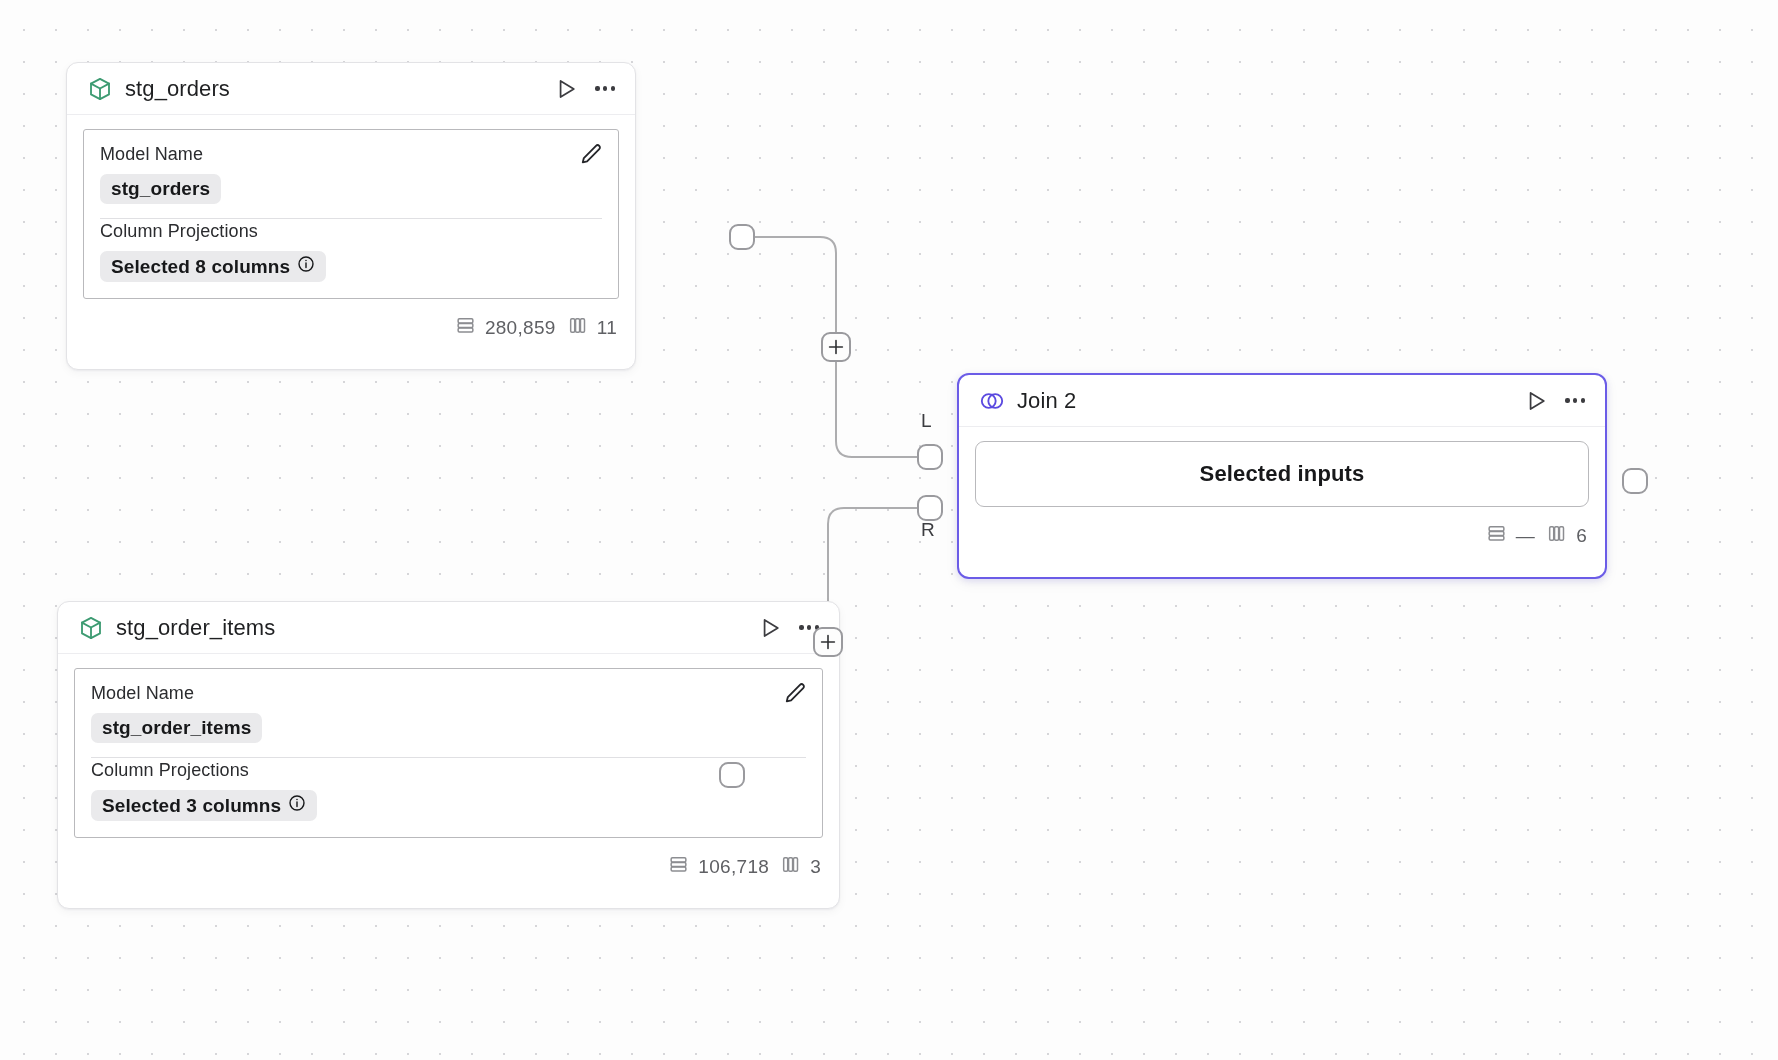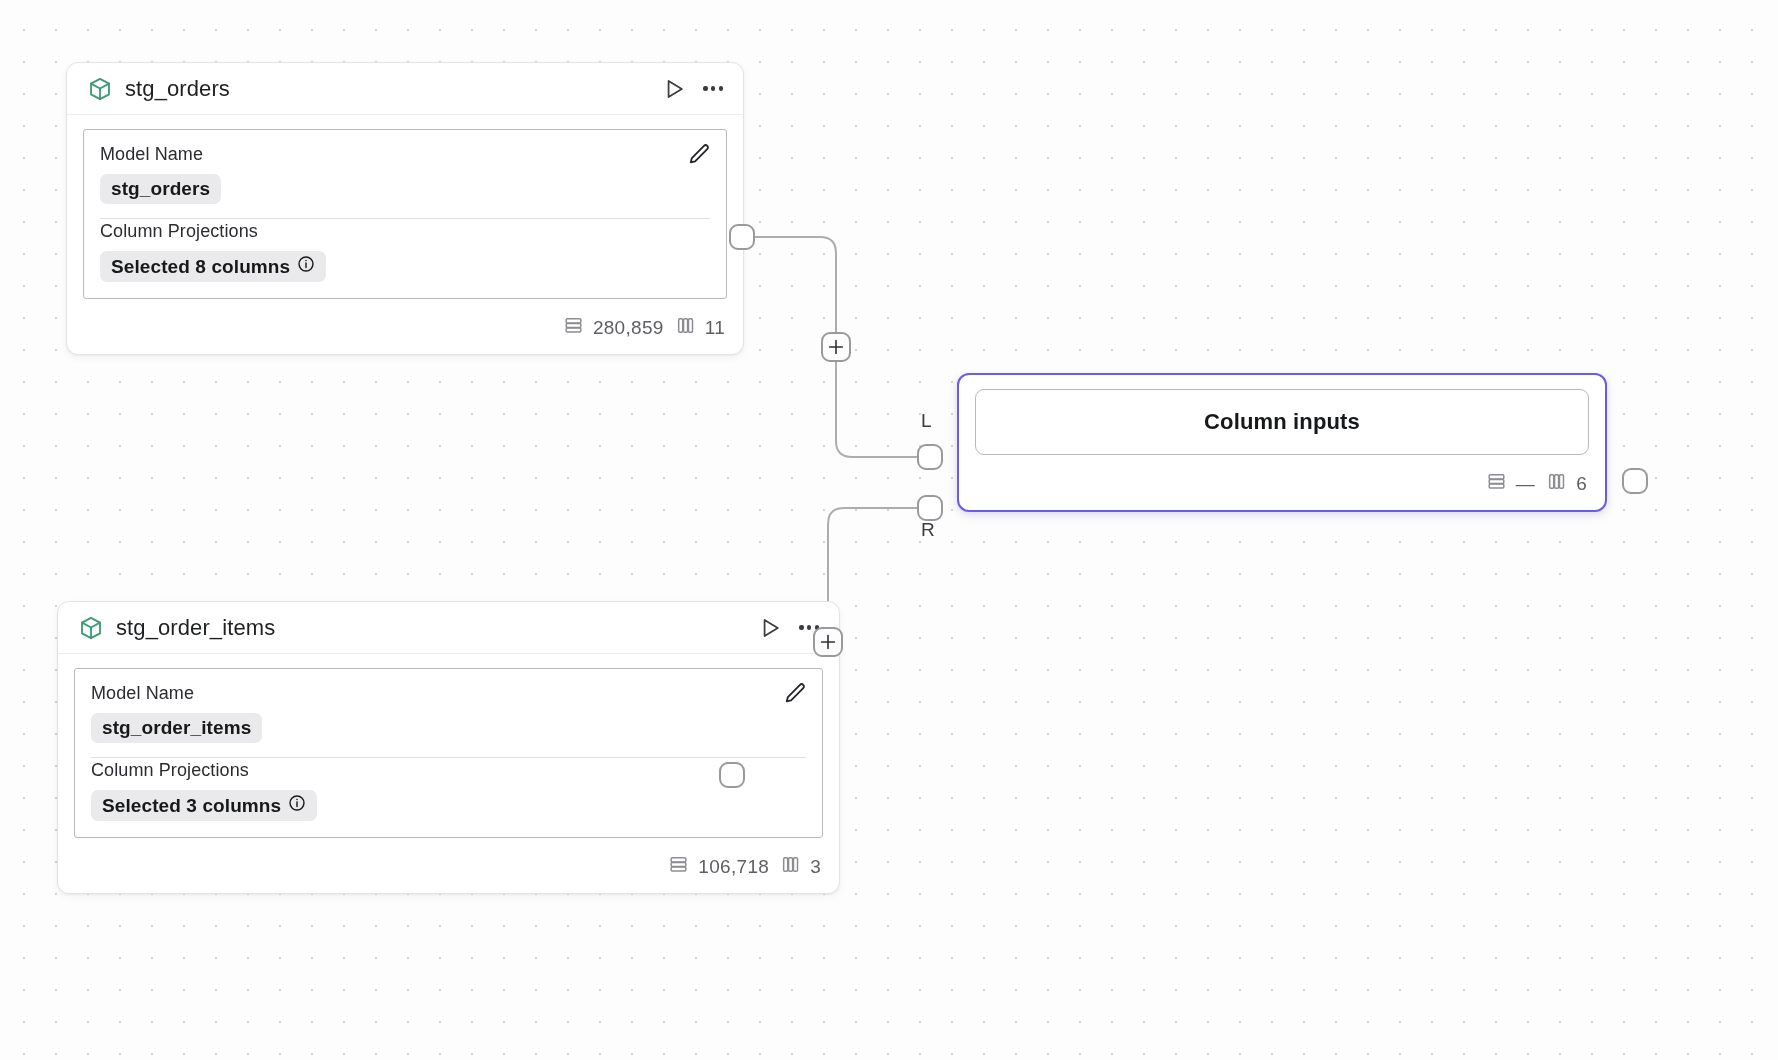--- a/index.html
+++ b/index.html
@@ -133,21 +133,21 @@
     position: absolute;
     top: -2px;
     right: -2px;
   }
 
   .node-footer {
     display: flex;
     align-items: center;
     justify-content: flex-end;
     gap: 11px;
-    padding: 6px 18px 13px 18px;
+    padding: 6px 18px 28px 18px;
     font-size: 19px;
     color: #65666a;
   }
   .stat {
     display: flex;
     align-items: center;
     gap: 9px;
   }
   .stat-val { color: #5f6064; letter-spacing: .3px; }
 
@@ -203,21 +203,21 @@
 
 <div id="canvas">
 
   <svg id="edges" viewBox="0 0 1778 1060" width="1778" height="1060">
 
     <path class="edge-path" d="M 754 237 H 820 Q 836 237 836 253 V 441 Q 836 457 852 457 H 917"></path>
 
     <path class="edge-path" d="M 744 775 H 812 Q 828 775 828 759 V 524 Q 828 508 844 508 H 917"></path>
   </svg>
 
-  <div class="node" style="left:66px; top:62px; width:678px;">
+  <div class="node" style="left:66px; top:62px; width:570px;">
     <div class="node-header">
       <span class="hdr-icon">
         <svg width="26" height="26" viewBox="0 0 24 24" fill="none" stroke="#3d9b72" stroke-width="1.7" stroke-linecap="round" stroke-linejoin="round">
           <path d="M12 2.6 20.3 7v10L12 21.4 3.7 17V7z"></path>
           <path d="M12 11.6 20.3 7"></path>
             <path d="M12 11.6 3.7 7"></path>
             <path d="M12 11.6V21.4"></path>
         </svg>
       </span>
       <span class="node-title">stg_orders</span>
@@ -366,22 +366,43 @@
           </svg>
         </span>
         <span class="stat-val">3</span>
       </span>
     </div>
   </div>
 
   <div class="port" style="left:719px; top:762px;"></div>
 
   <div class="node selected" style="left:957px; top:373px; width:650px;">
+    <div class="node-header">
+      <span class="hdr-icon">
+        <svg width="26" height="26" viewBox="0 0 24 24" fill="none" stroke="#5b4ae0" stroke-width="1.7">
+          <circle cx="9" cy="12" r="6.4"></circle>
+          <circle cx="15" cy="12" r="6.4"></circle>
+        </svg>
+      </span>
+      <span class="node-title">Join 2</span>
+      <span class="hdr-actions">
+        <span class="hdr-icon">
+          <svg width="26" height="26" viewBox="0 0 24 24" fill="none" stroke="#3c3c40" stroke-width="1.6" stroke-linejoin="round">
+            <path d="M7 4.6 19.2 12 7 19.4z"></path>
+          </svg>
+        </span>
+        <span class="dots">
+          <i></i>
+            <i></i>
+            <i></i>
+        </span>
+      </span>
+    </div>
     <div class="node-body">
-      <div class="combine-btn">Column inputs</div>
+      <div class="combine-btn">Selected inputs</div>
     </div>
     <div class="node-footer">
       <span class="stat">
         <span>
           <svg width="21" height="21" viewBox="0 0 24 24" fill="none" stroke="#8c8d91" stroke-width="1.7" stroke-linejoin="round">
             <rect x="3.6" y="4.4" width="16.8" height="4.6" rx="1.4"></rect>
             <rect x="3.6" y="9.6" width="16.8" height="4.6" rx="1.4"></rect>
             <rect x="3.6" y="14.8" width="16.8" height="4.6" rx="1.4"></rect>
           </svg>
         </span>

